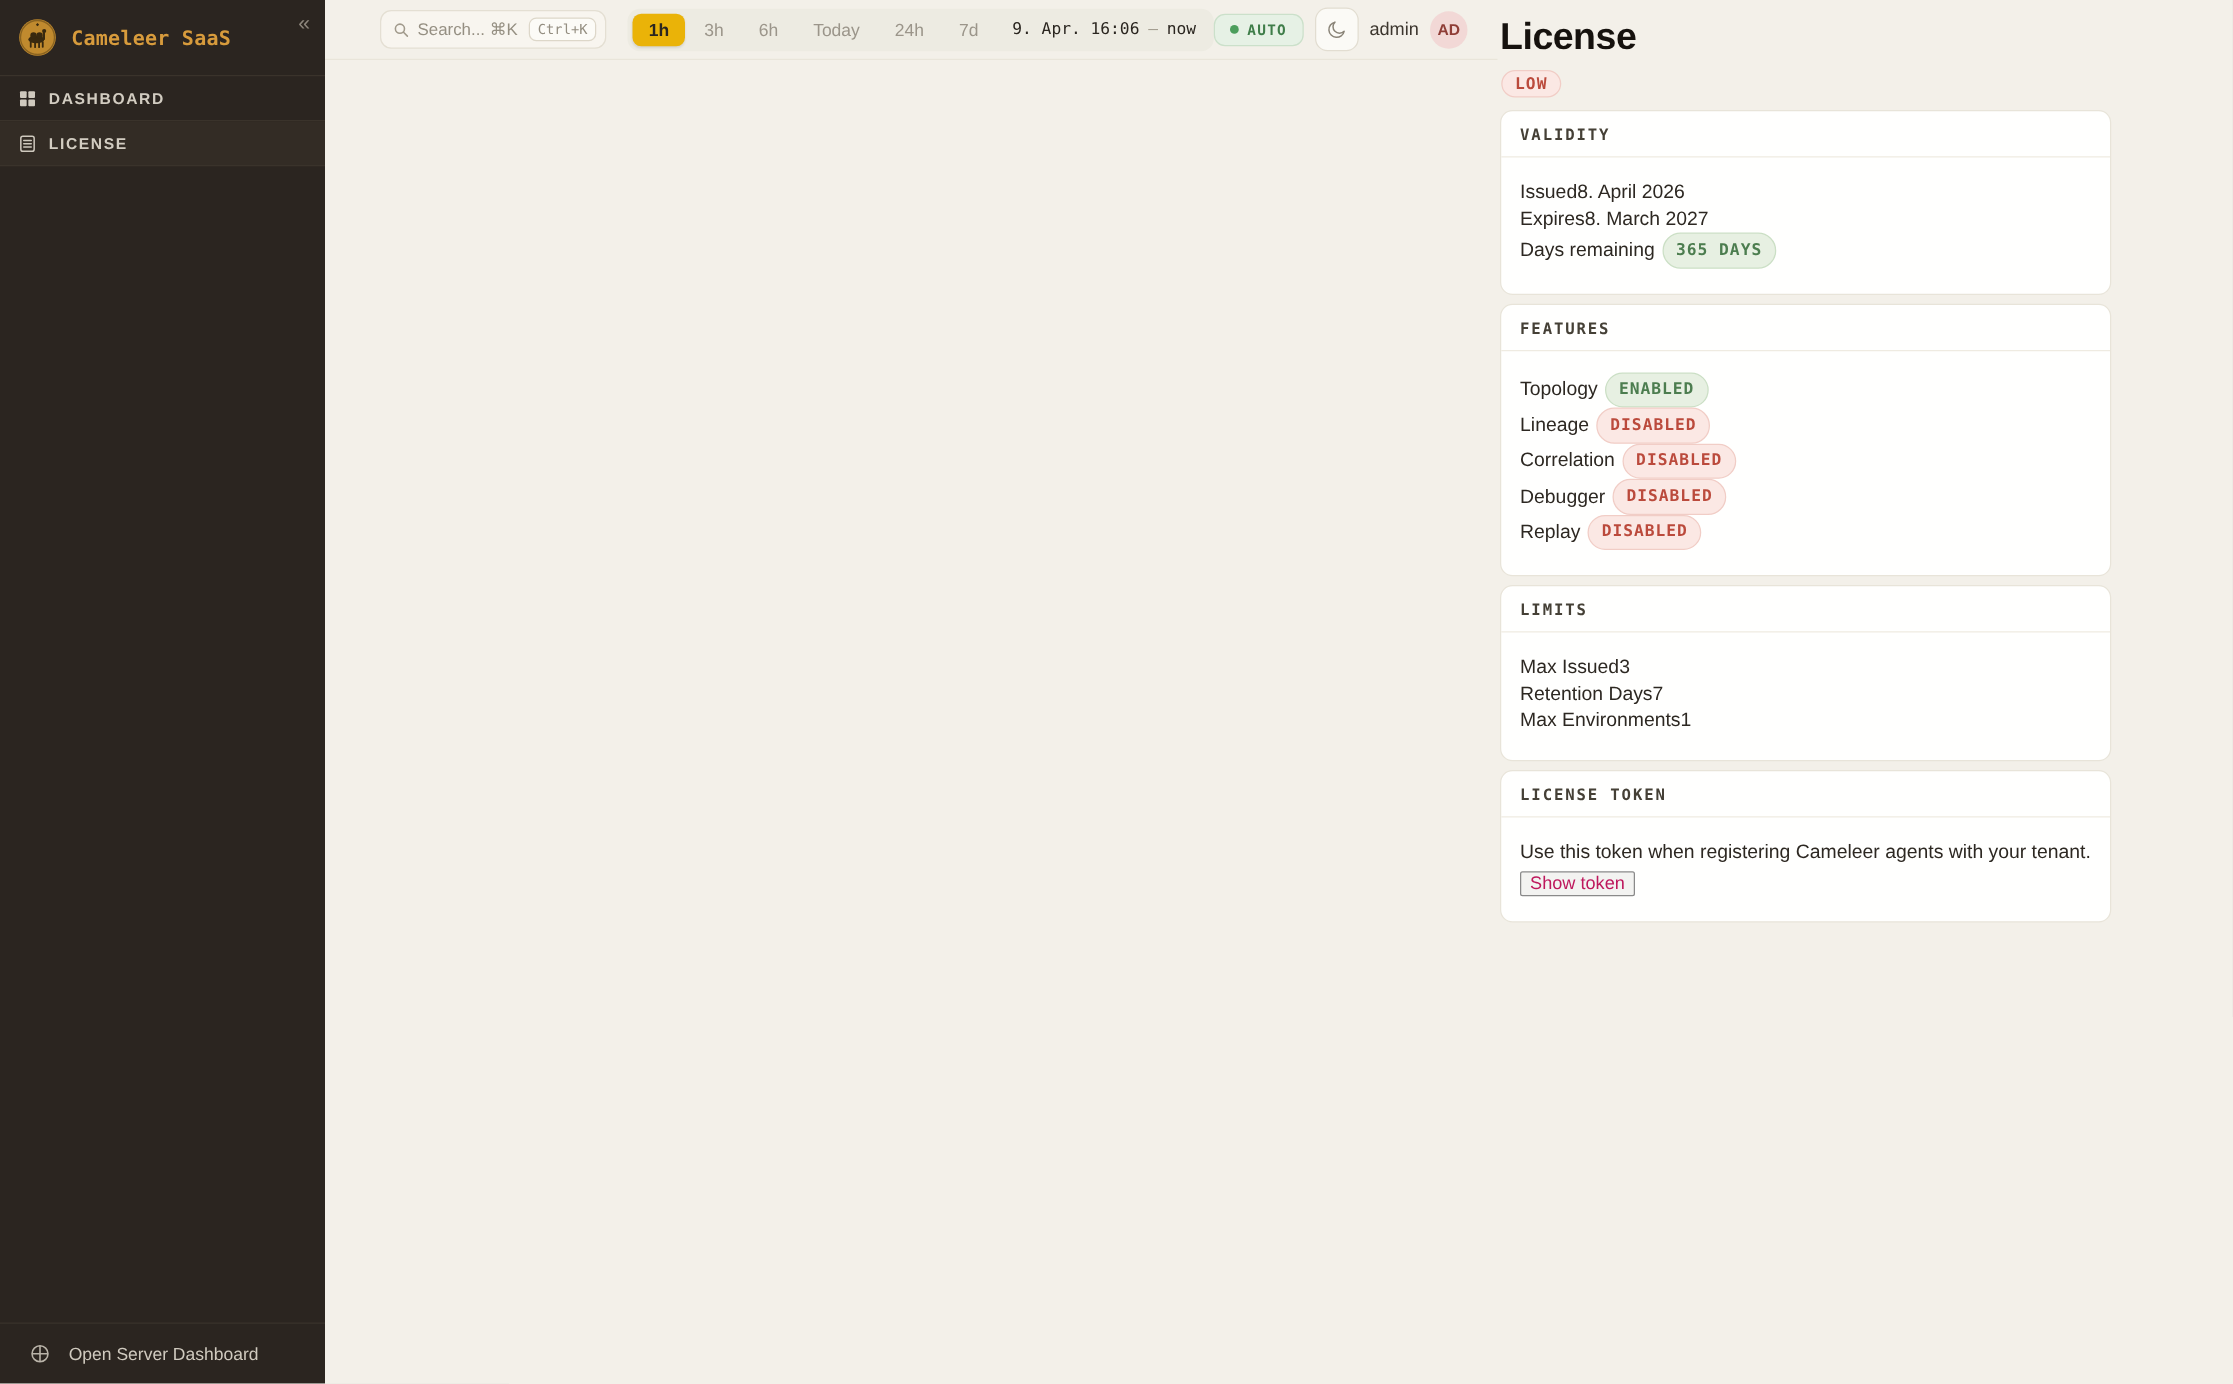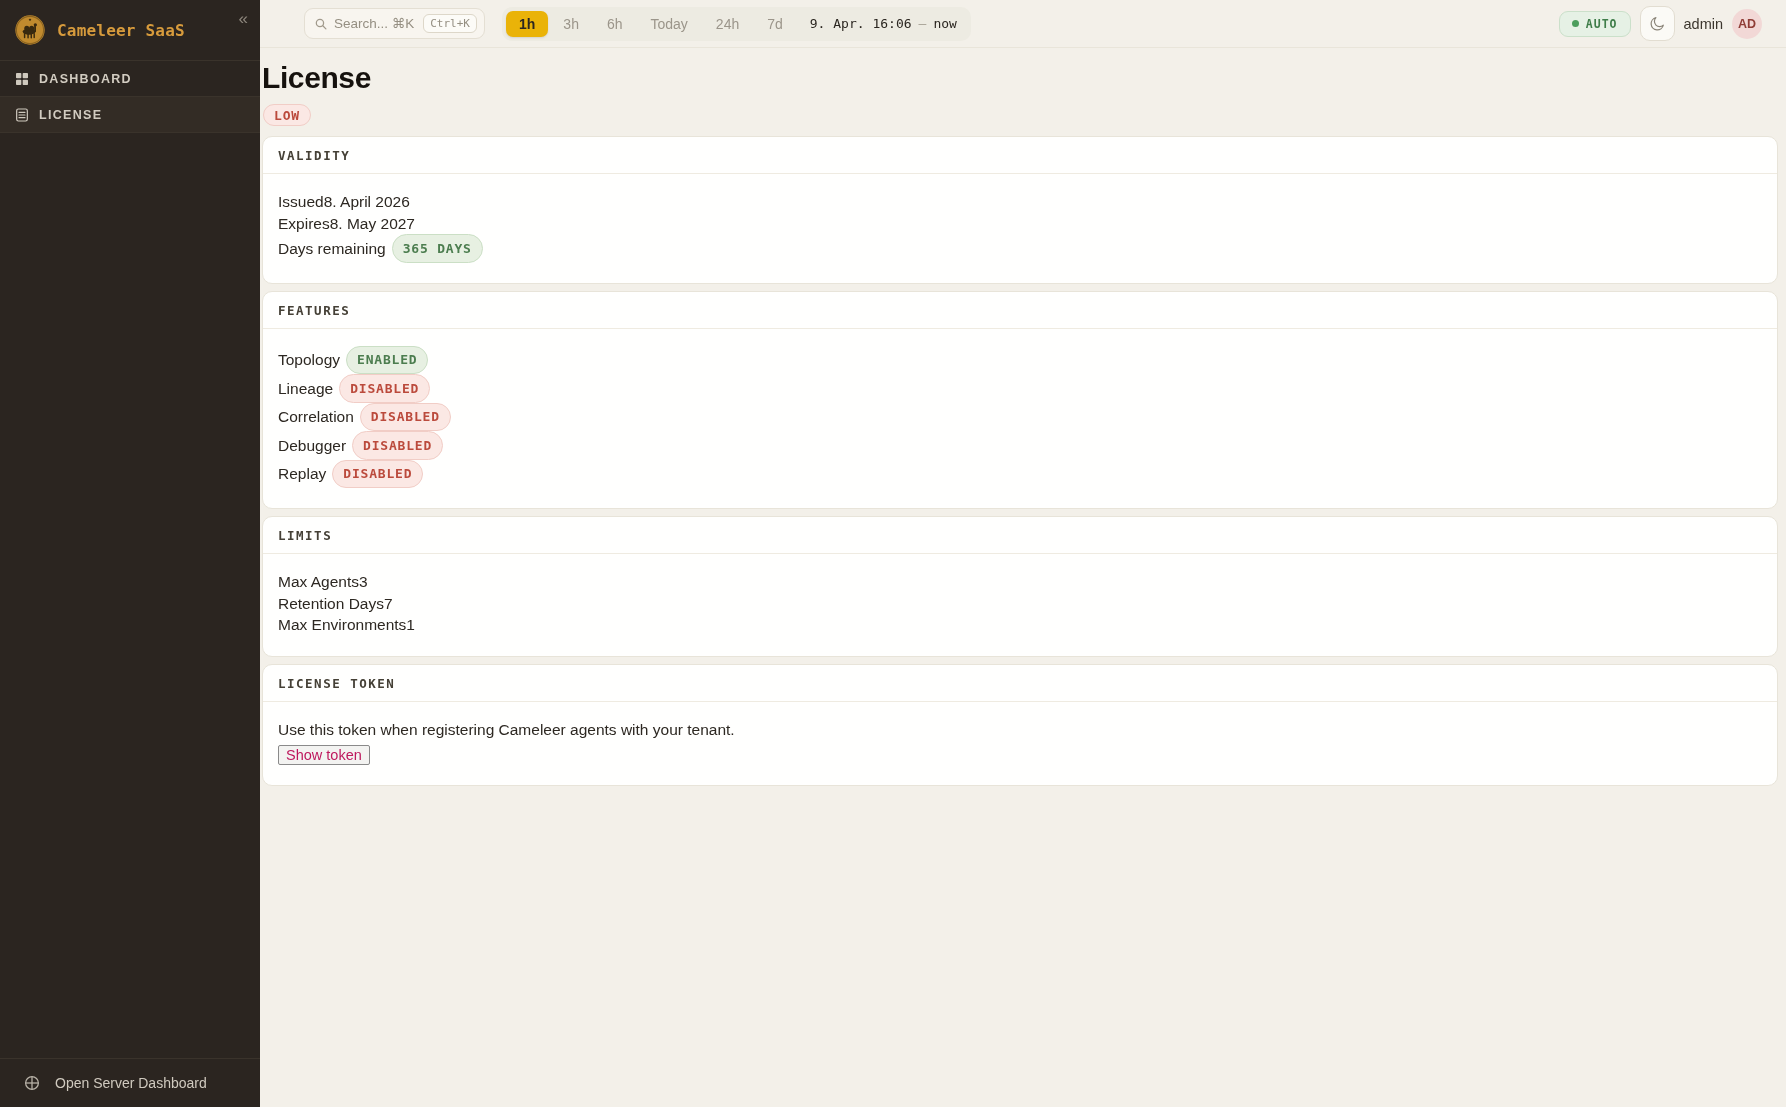--- a/index.html
+++ b/index.html
@@ -15,21 +15,21 @@
   .collapse { position:absolute; right:12px; top:10px; color:#8d867c; font-size:17px; cursor:pointer; line-height:1; }
   .sb-item { height:36px; display:flex; align-items:center; gap:9px; padding:0 14px; border-bottom:1px solid #3a332b; cursor:pointer; font-size:12.5px; font-weight:bold; letter-spacing:1.3px; color:#d2ccc1; }
   .sb-item .sb-ico { width:16px; height:16px; color:#cfc9be; flex:0 0 auto; }
   .sb-item.active { background:#332c25; }
   .sb-spacer { flex:1; }
   .sb-footer { border-top:1px solid #3a332b; height:49px; display:flex; align-items:center; gap:14px; padding:0 23px; cursor:pointer; }
   .sb-footer .sb-ico { width:18px; height:18px; color:#b9b3a8; }
   .sb-footer-label { font-size:14px; color:#d0cabf; }
 
   
-  .main { flex:1; display:flex; flex-direction:column; min-width:0; }
+  .main { flex:1; display:flex; min-width:0; }
 
   
   .topbar { height:48px; display:flex; align-items:center; padding:0 24px 0 44px; border-bottom:1px solid #e9e5da; background:#f3f0e9; }
   .search { width:181px; height:31px; background:#f8f5ef; border:1px solid #e4dfd3; border-radius:9px; display:flex; align-items:center; padding:0 7px 0 9px; gap:6px; cursor:text; }
   .search svg { width:14px; height:14px; flex:0 0 auto; }
   .search input { border:0; outline:0; background:transparent; width:100%; font-size:13.5px; color:#4c463c; font-family:"Liberation Sans","DejaVu Sans",sans-serif; }
   .search input::placeholder { color:#958f82; }
   .kbd { font-family:"DejaVu Sans Mono","Liberation Mono",monospace; font-size:11px; color:#948e81; border:1px solid #ddd7c9; background:#fcfbf7; border-radius:6px; padding:2px 6px; white-space:nowrap; }
   .statusgroup { display:flex; align-items:stretch; height:31px; margin-left:30px; background:#fbfaf6; border:1px solid #e5e0d4; border-radius:9px; overflow:hidden; }
   .seg { display:flex; align-items:center; gap:7px; padding:0 14px; font-size:14px; color:#4c463c; cursor:pointer; }
@@ -176,21 +176,21 @@
 
         <section class="card">
           <div class="card-header">VALIDITY</div>
           <div class="card-body">
             <div class="row">
                 <span class="lbl">Issued</span>
                 <span class="val">8. April 2026</span>
               </div>
             <div class="row">
                 <span class="lbl">Expires</span>
-                <span class="val">8. May 2027</span>
+                <span class="val">8. March 2027</span>
               </div>
             <div class="row">
                 <span class="lbl">Days remaining</span>
                 <span class="badge green">365 DAYS</span>
               </div>
           </div>
         </section>
 
         <section class="card">
           <div class="card-header">FEATURES</div>
@@ -215,21 +215,21 @@
                 <span class="lbl">Replay</span>
                 <span class="badge red">DISABLED</span>
               </div>
           </div>
         </section>
 
         <section class="card">
           <div class="card-header">LIMITS</div>
           <div class="card-body">
             <div class="row">
-                <span class="lbl">Max Agents</span>
+                <span class="lbl">Max Issued</span>
                 <span class="val">3</span>
               </div>
             <div class="row">
                 <span class="lbl">Retention Days</span>
                 <span class="val">7</span>
               </div>
             <div class="row">
                 <span class="lbl">Max Environments</span>
                 <span class="val">1</span>
               </div>

